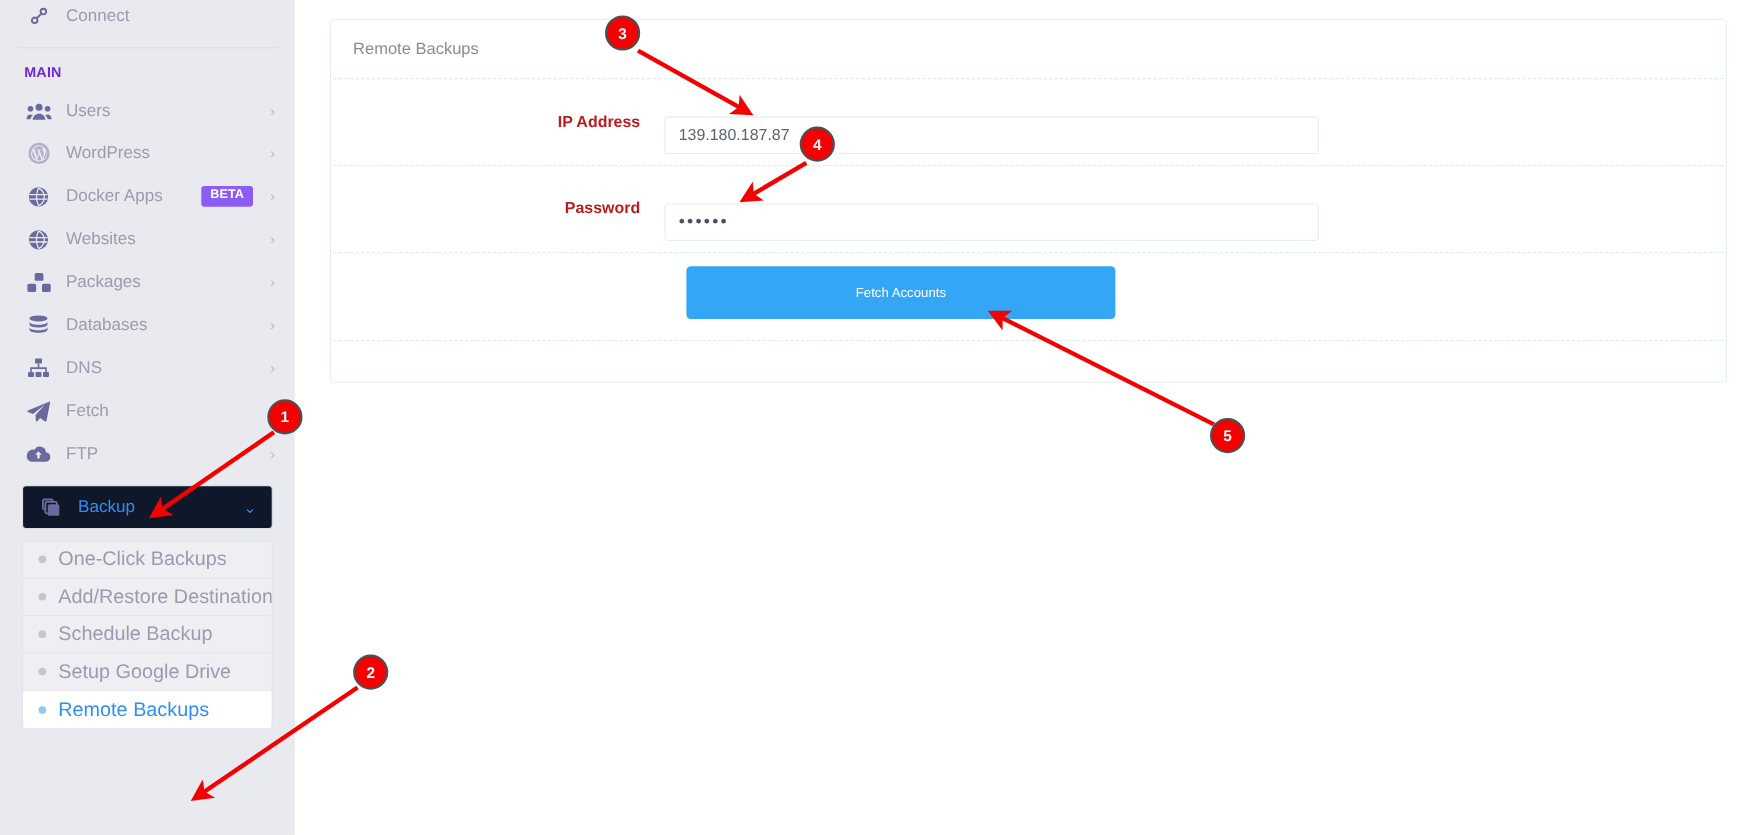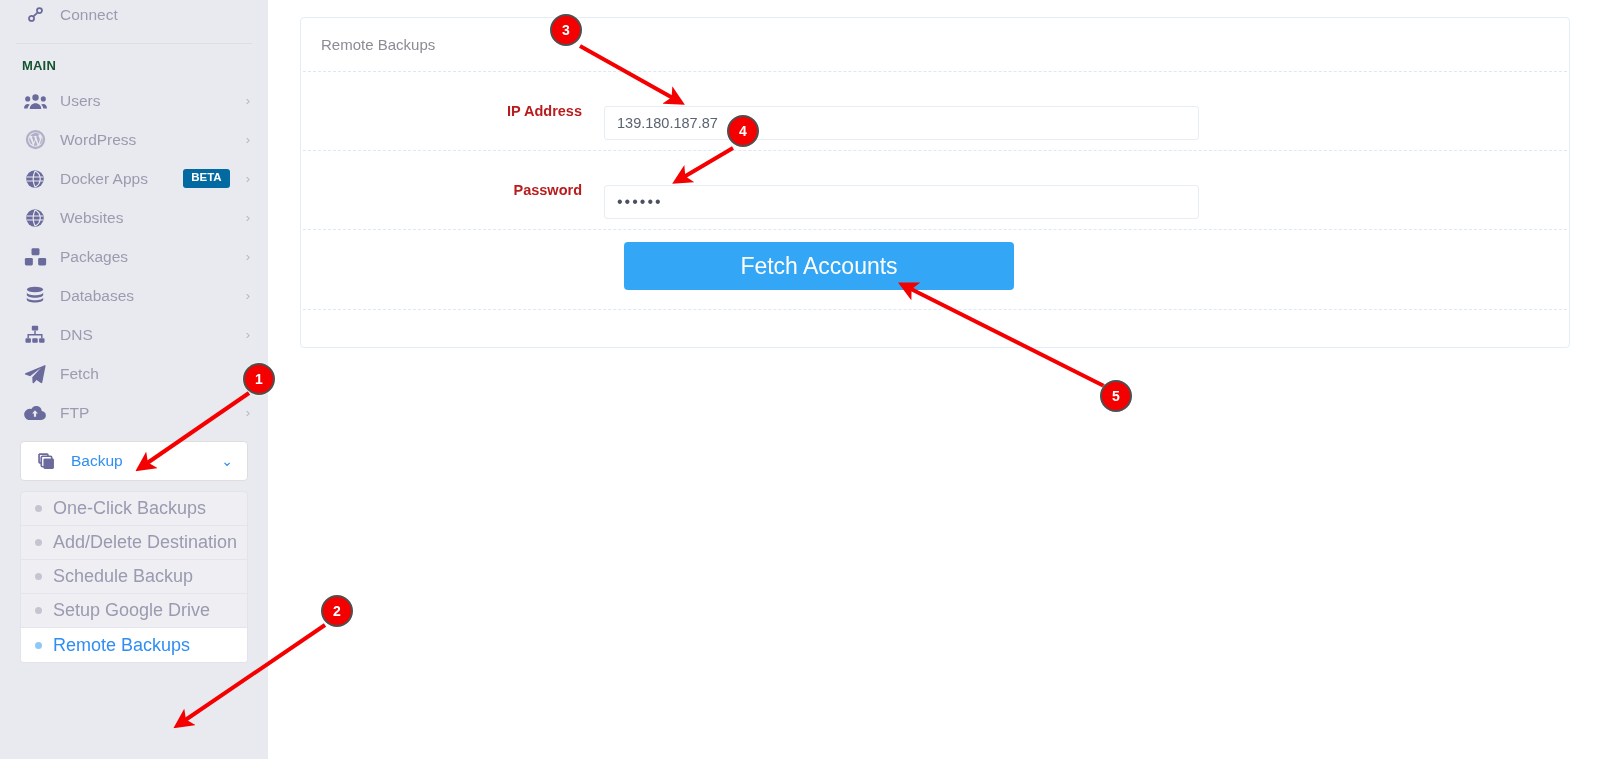--- a/index.html
+++ b/index.html
@@ -41,31 +41,31 @@
     color: #b6b6c6; font-size: 13px; line-height: 1;
     margin-left: 6px;
   }
   .nav-divider {
     height: 1px; background: #dcdde5;
     margin: 9px 16px 0 16px;
   }
   .nav-section {
     padding: 14px 22px 8px 22px;
     font-size: 13px; font-weight: bold;
-    color: #14532d; letter-spacing: .2px;
+    color: #6d28d9; letter-spacing: .2px;
   }
   .beta-badge {
-    background: #0369a1; color: #ffffff;
+    background: #8b5cf6; color: #ffffff;
     font-size: 11.5px; font-weight: bold;
     padding: 3px 8px 4px 8px; border-radius: 3px;
     line-height: 1; margin-right: 10px;
   }
   
   .nav-item.parent-active {
-    background: #ffffff;
+    background: #0f172a;
     border: 1px solid #dededf;
     border-radius: 4px;
     height: 40px;
     margin: 0 20px;
     padding: 0 14px 0 12px;
     color: #2f8ef4;
   }
   .nav-item.parent-active .ico { color: #6a6a9c; }
   .nav-item.parent-active .chev { color: #2f8ef4; font-size: 14px; }
 
@@ -143,21 +143,21 @@
     display: flex; align-items: center; margin-top: 24px;
   }
   .pw-dots { letter-spacing: 2px; font-size: 16px; color: #4a5160; }
   .btn-row { height: 72px; display: flex; align-items: center; }
   .btn-spacer { width: 323px; }
   .btn-primary {
     width: 390px; height: 48px;
     background: #33a7f5;
     color: #ffffff;
     border: none; border-radius: 4px;
-    font-size: 23px;
+    font-size: 12px;
     font-family: "Liberation Sans", sans-serif;
     cursor: pointer;
   }
 
   
   .anno-layer {
     position: absolute; left: 0; top: 0;
     width: 1600px; height: 759px;
     pointer-events: none;
   }
@@ -318,21 +318,21 @@
       <span class="chev">⌄</span>
     </div>
 
     <div class="submenu">
       <div class="sub-item">
         <span class="dot"></span>
         <span>One-Click Backups</span>
       </div>
       <div class="sub-item">
         <span class="dot"></span>
-        <span>Add/Delete Destination</span>
+        <span>Add/Restore Destination</span>
       </div>
       <div class="sub-item">
         <span class="dot"></span>
         <span>Schedule Backup</span>
       </div>
       <div class="sub-item">
         <span class="dot"></span>
         <span>Setup Google Drive</span>
       </div>
       <div class="sub-item active">

